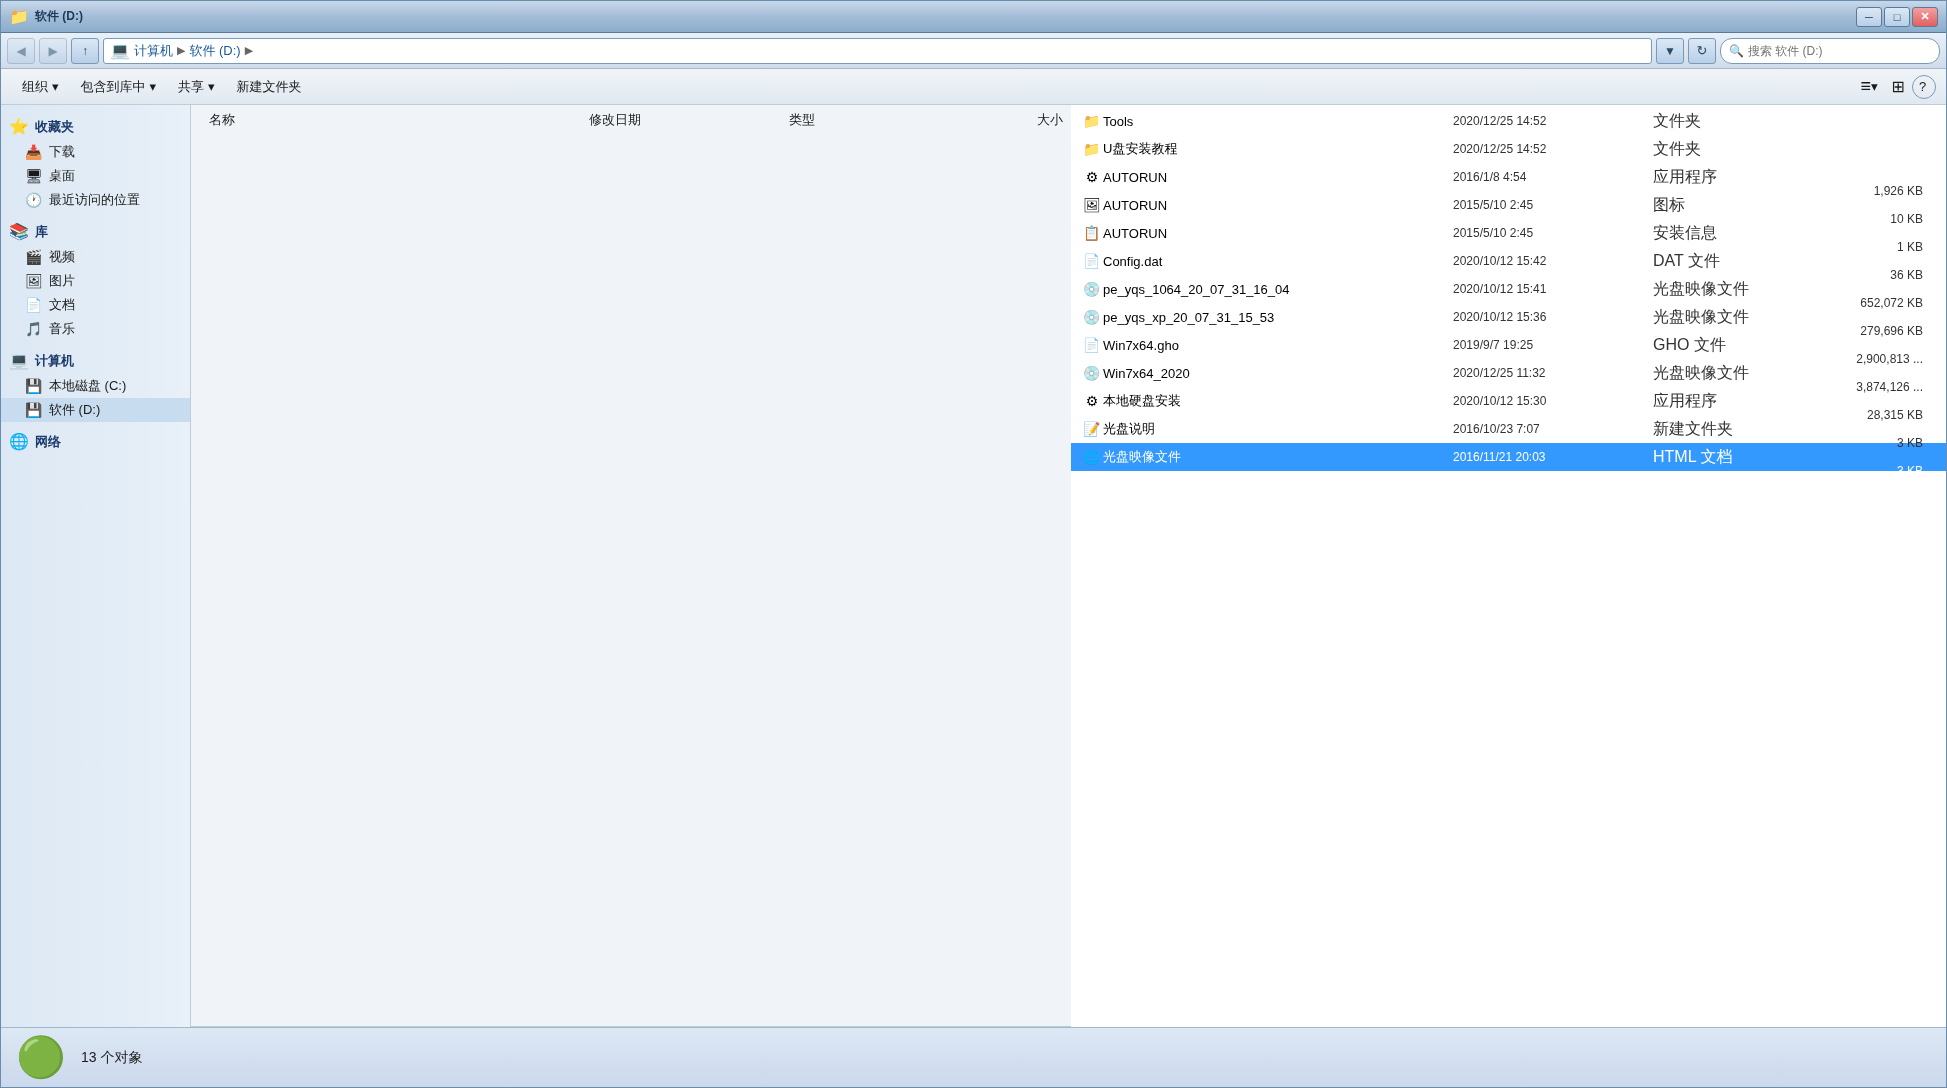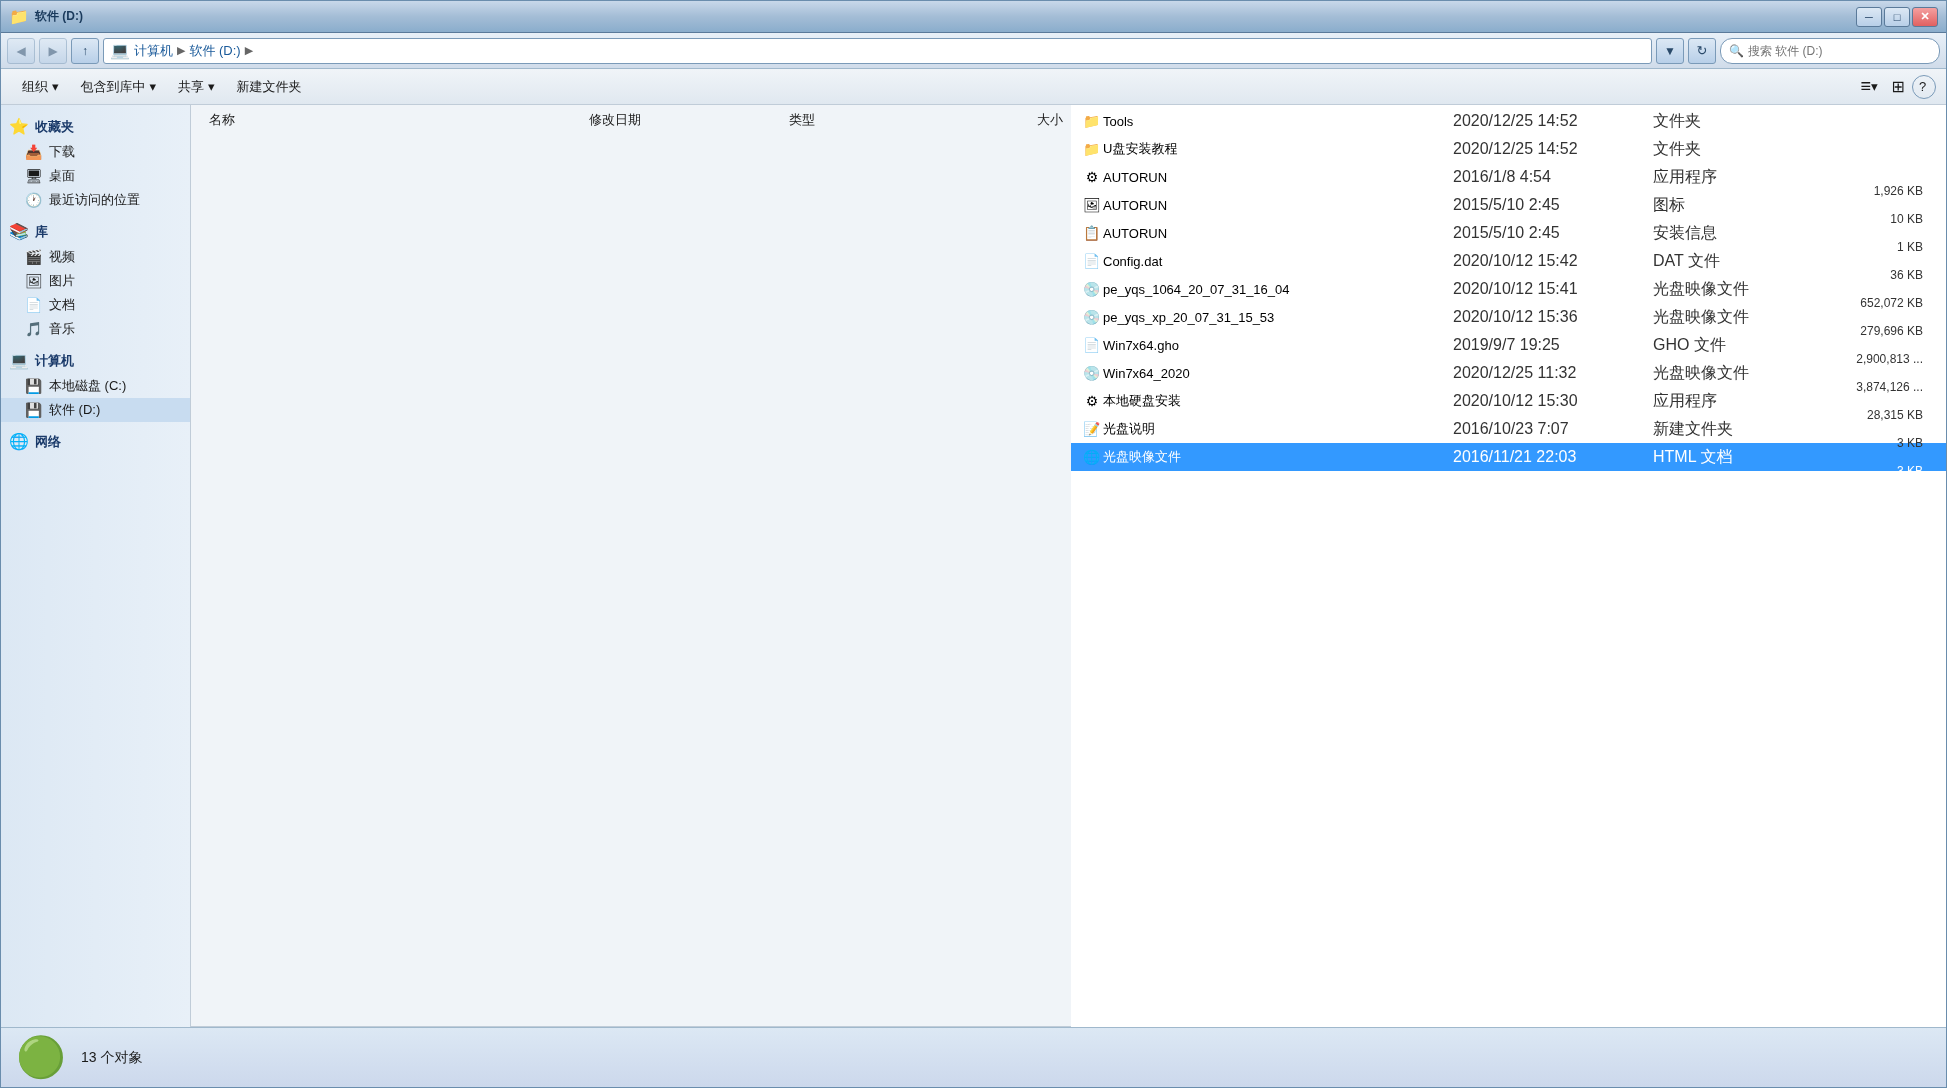--- a/index.html
+++ b/index.html
@@ -276,21 +276,21 @@
     }
     .file-name {
       width: 350px;
       font-size: 13px;
       white-space: nowrap;
       overflow: hidden;
       text-overflow: ellipsis;
     }
     .file-date {
       width: 200px;
-      font-size: 16px;
+      font-size: 12px;
       color: #333;
     }
     .file-type {
       width: 150px;
       font-size: 16px;
       color: #333;
     }
     .file-size {
       width: 130px;
       font-size: 12px;
@@ -551,21 +551,21 @@
           <div class="file-row">
     <span class="file-icon">📝</span>
     <span class="file-name">光盘说明</span>
     <span class="file-date">2016/10/23 7:07</span>
     <span class="file-type">新建文件夹</span>
     <span class="file-size">3 KB</span>
   </div>
           <div class="file-row selected">
     <span class="file-icon">🌐</span>
     <span class="file-name">光盘映像文件</span>
-    <span class="file-date">2016/11/21 22:03</span>
+    <span class="file-date">2016/11/21 20:03</span>
     <span class="file-type">HTML 文档</span>
     <span class="file-size">3 KB</span>
   </div>
         </div>
     </div>
 
   </div>
 
   <div class="statusbar">
     <div class="status-icon">

